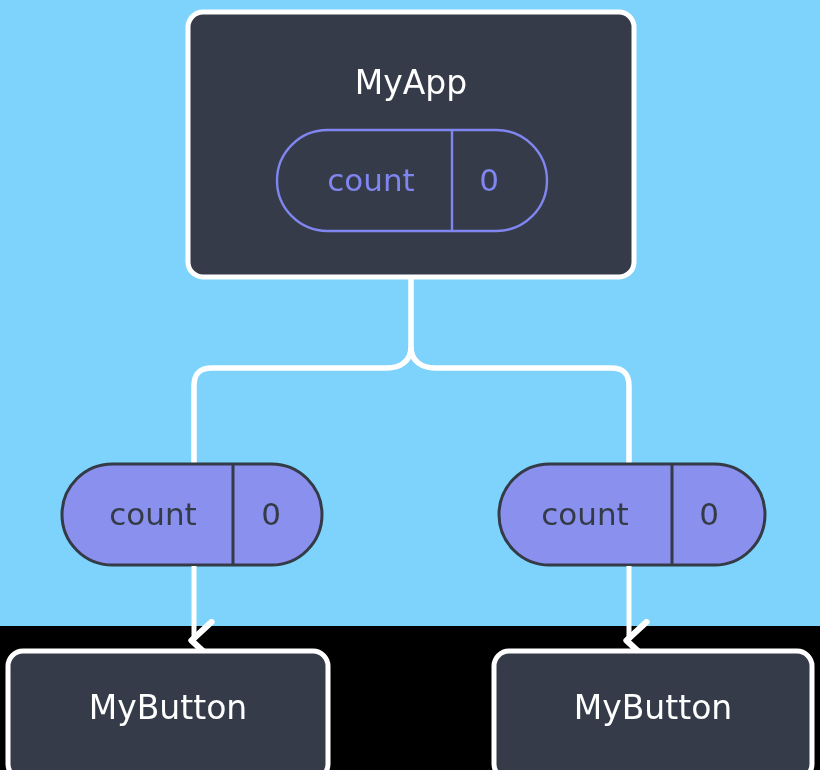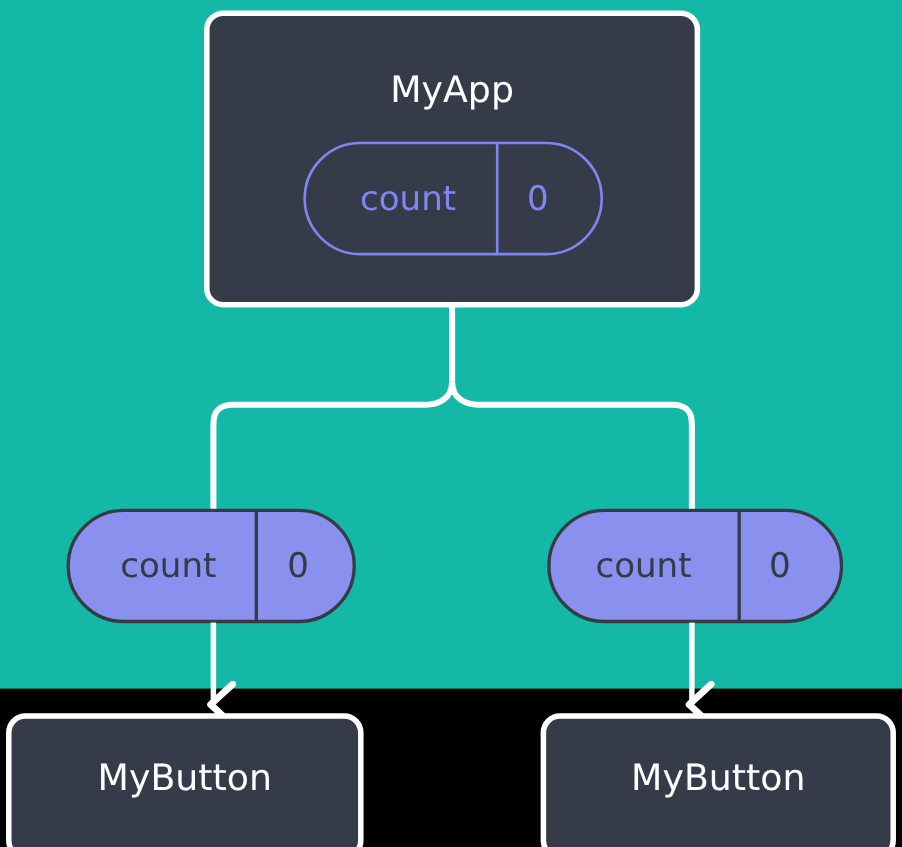--- a/index.html
+++ b/index.html
@@ -11,21 +11,21 @@
   body {
     width: 820px;
     height: 770px;
     overflow: hidden;
     font-family: "DejaVu Sans", "Liberation Sans", sans-serif;
   }
   #diagram-root {
     position: relative;
     width: 820px;
     height: 626px;
-    background: #14b8a6;
+    background: #7dd3fc;
   }
   #diagram-svg {
     position: absolute;
     left: 0;
     top: 0;
     width: 820px;
     height: 770px;
     display: block;
   }
   .node-text {

